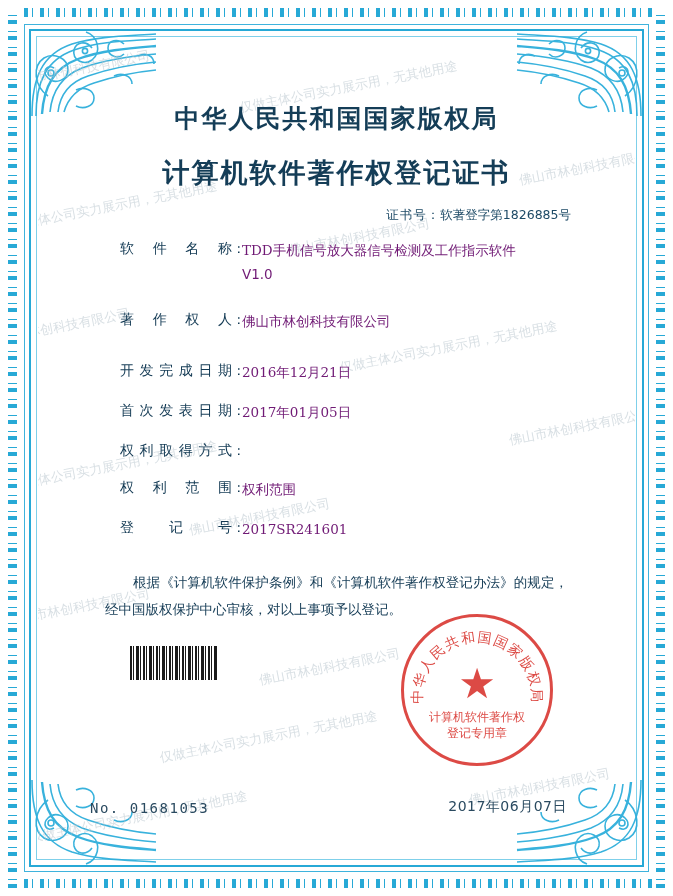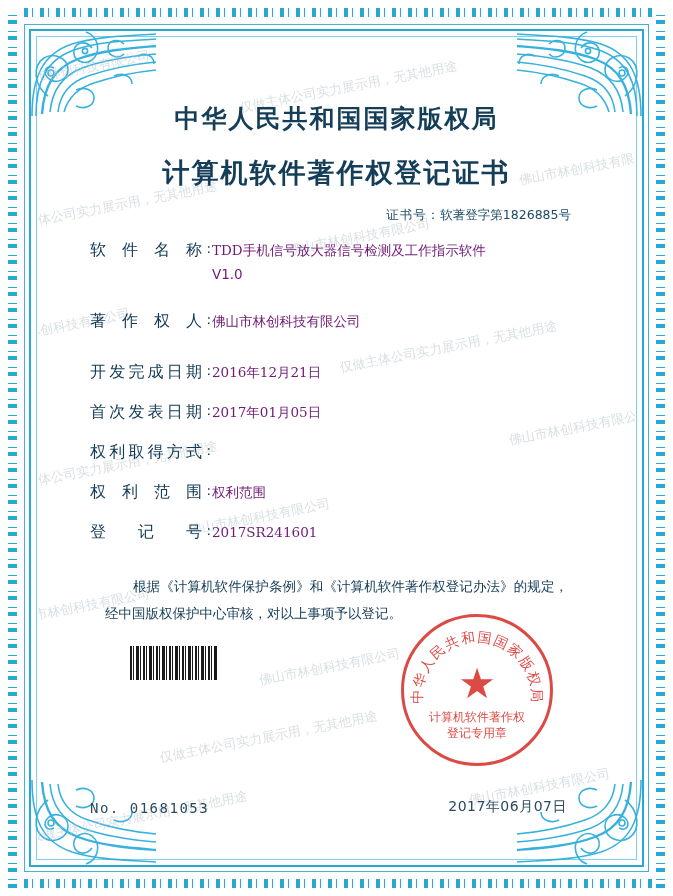--- a/index.html
+++ b/index.html
@@ -152,23 +152,24 @@
     display: flex;
     align-items: flex-start;
     margin-bottom: 19px;
   }
   .row .key {
     width: 112px;
     flex: 0 0 112px;
     text-align: justify;
     text-align-last: justify;
     font-family: "DejaVu Serif", serif;
-    font-size: 16px;
+    font-size: 14px;
     letter-spacing: 0;
     color: #133a54;
+    margin-left: 30px;
   }
   .row .colon {
     width: 10px;
     flex: 0 0 10px;
     text-align: center;
   }
   .row .val {
     flex: 1;
     font-family: "DejaVu Serif", serif;
     font-size: 13.5px;

